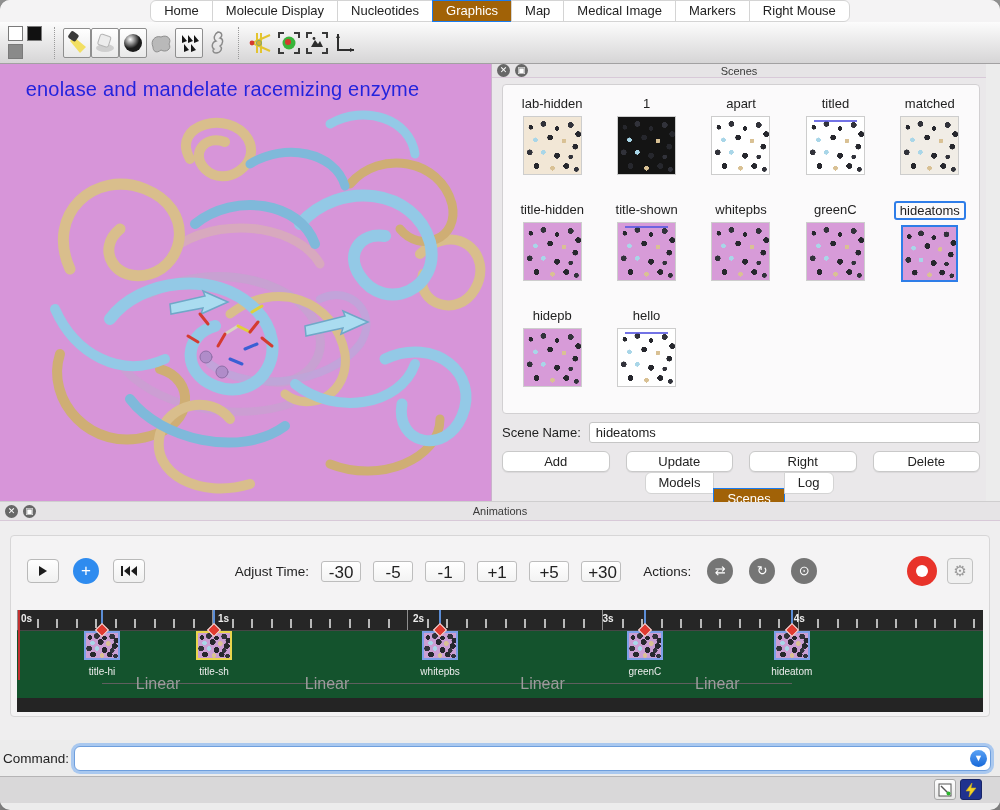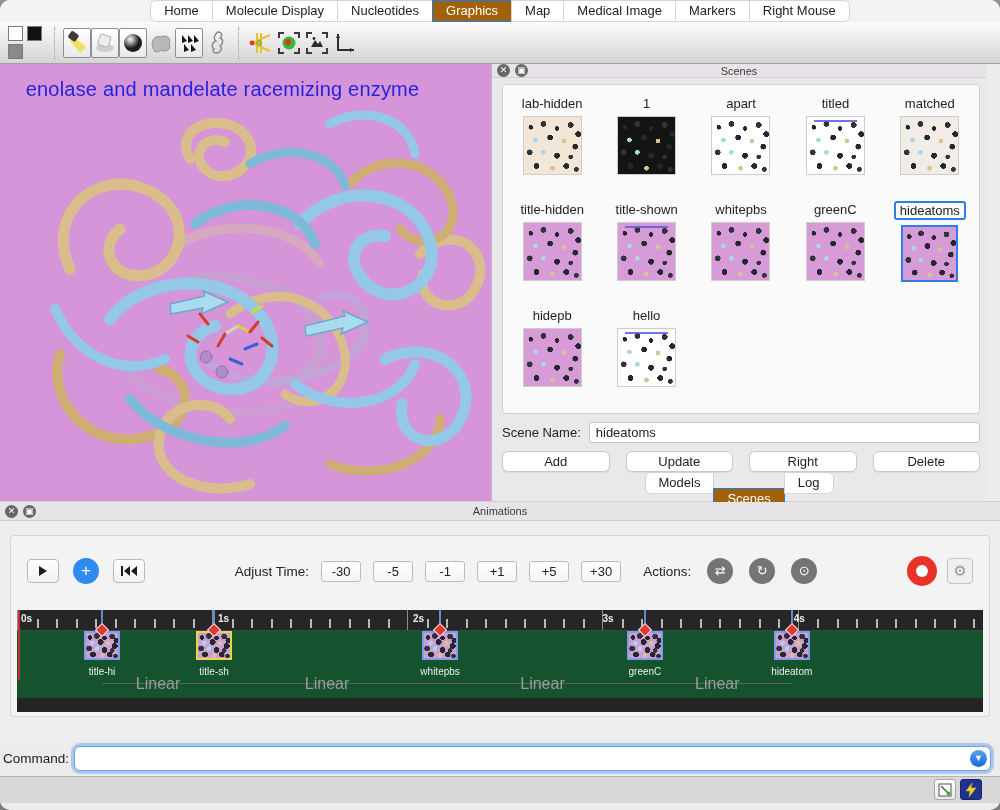--- a/index.html
+++ b/index.html
@@ -80,21 +80,21 @@
   .animations{border-top:1px solid #cfcecf;}
   .anim-body{height:205px;background:#efeeef;padding:14px 10px 0;box-sizing:content-box;}
   .anim-box{height:182px;background:#f4f3f4;border:1px solid #d7d6d7;border-radius:4px;box-sizing:border-box;}
   .controls{height:70px;display:flex;align-items:center;padding:0 16px;}
   .ctl-btn{height:24px;min-width:32px;background:linear-gradient(#fff,#f0f0f0);border:1px solid #b9b9b9;
            border-radius:4px;display:flex;align-items:center;justify-content:center;padding:0;}
   .plus-btn{width:26px;height:26px;border-radius:50%;background:#2e8bef;border:none;color:#fff;font-size:17px;
             line-height:24px;margin:0 14px;padding:0;}
   .adj-label,.act-label{font-size:13.5px;color:#222;}
   .adj-btn{width:40px;height:21px;background:linear-gradient(#fff,#f3f3f3);border:1px solid #bdbdbd;border-radius:3px;
-           font-size:13px;color:#222;margin-left:12px;font-family:"Liberation Sans",sans-serif;}
+           font-size:17px;color:#222;margin-left:12px;font-family:"Liberation Sans",sans-serif;}
   .act-btn{width:26px;height:26px;border-radius:50%;background:#757575;border:none;color:#fff;font-size:13px;
            line-height:26px;margin-left:16px;padding:0;}
   .rec-btn{width:30px;height:30px;border-radius:50%;background:#e8332a;border:none;position:relative;padding:0;}
   .rec-btn::after{content:"";position:absolute;left:9px;top:9px;width:12px;height:12px;border-radius:50%;background:#fff;}
   .gear-btn{width:26px;height:26px;background:#f0f0f0;border:1px solid #c2c2c2;border-radius:4px;color:#9a9a9a;
             font-size:15px;line-height:24px;padding:0;margin-left:10px;}
   .timeline{position:relative;margin:4px 6px 6px;height:102px;background:#14532d;overflow:hidden;}
   .ruler{position:absolute;top:0;left:0;right:0;height:20px;background:#262626;border-bottom:1px solid #454545;}
   .tick{position:absolute;top:9px;width:2px;height:9px;background:#b9b9b9;}
   .tick.major{top:0;height:20px;width:1px;background:#8f8f8f;}

